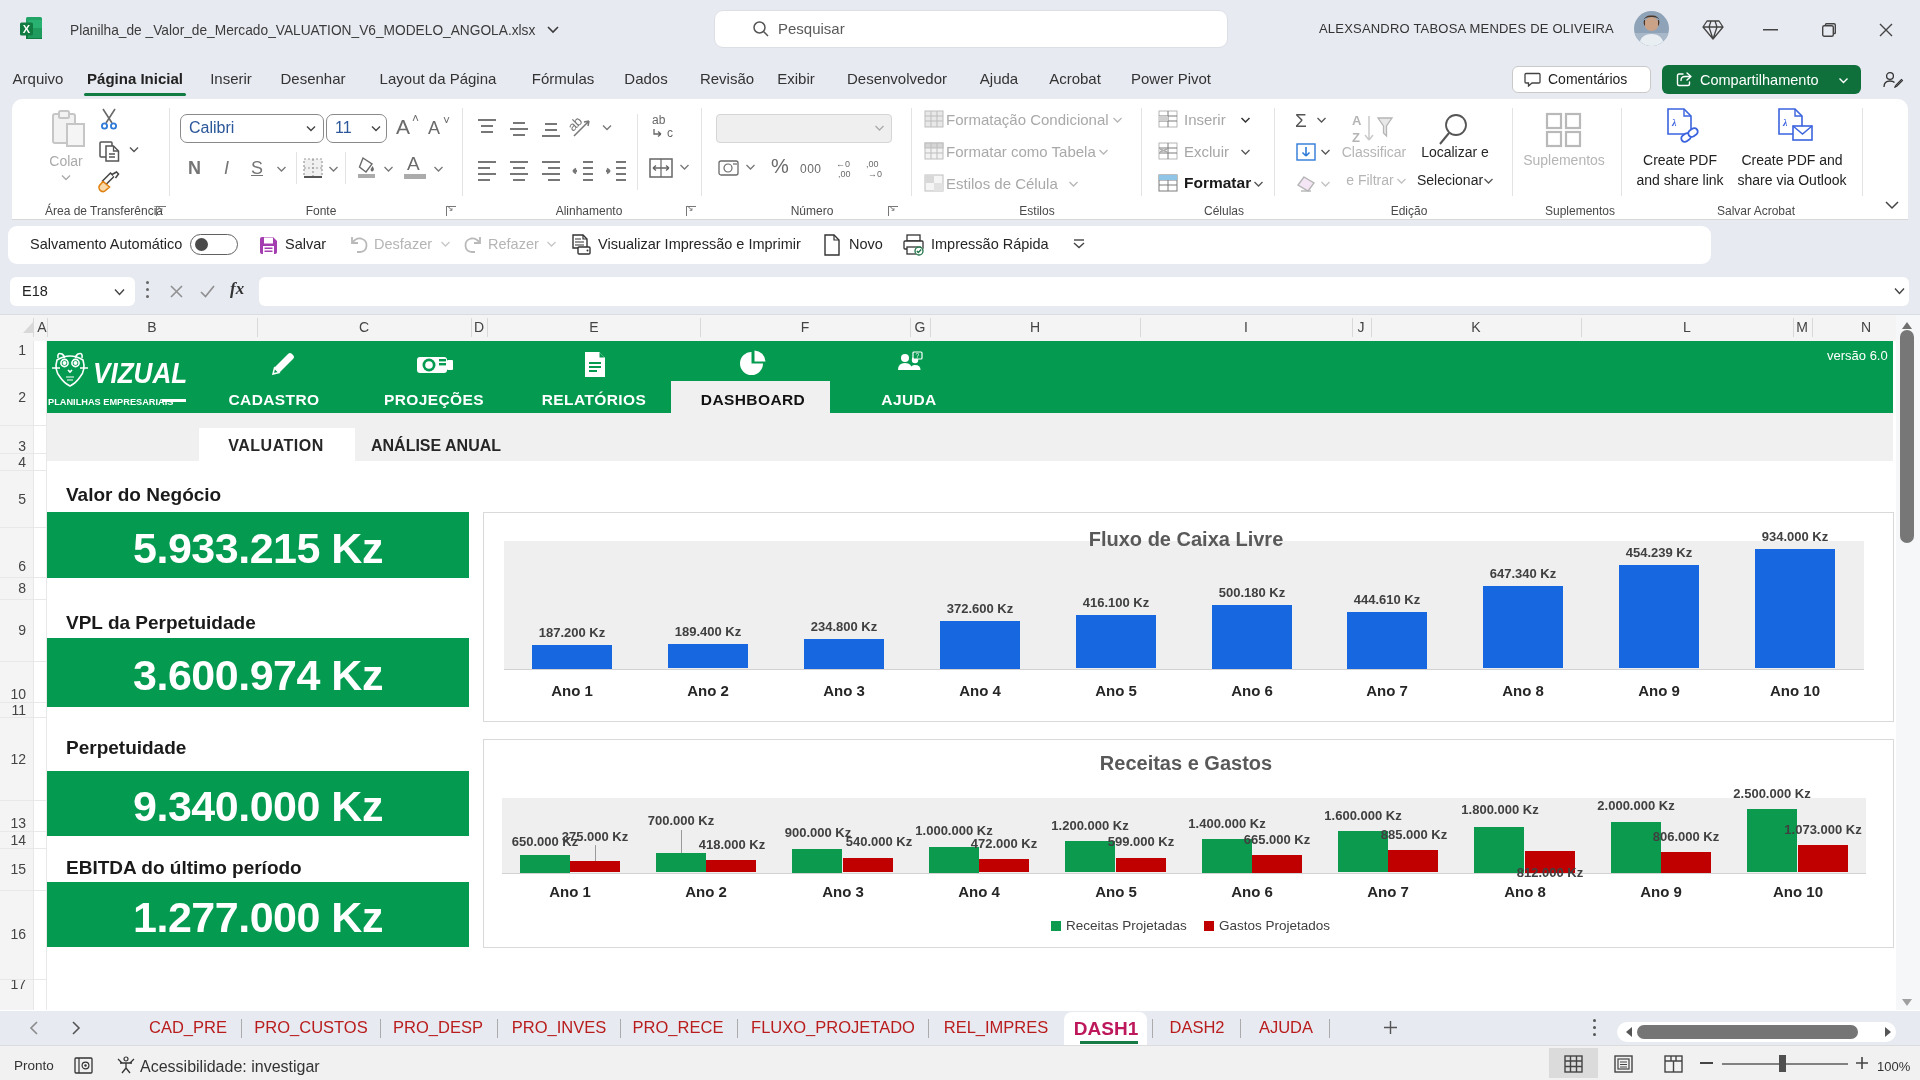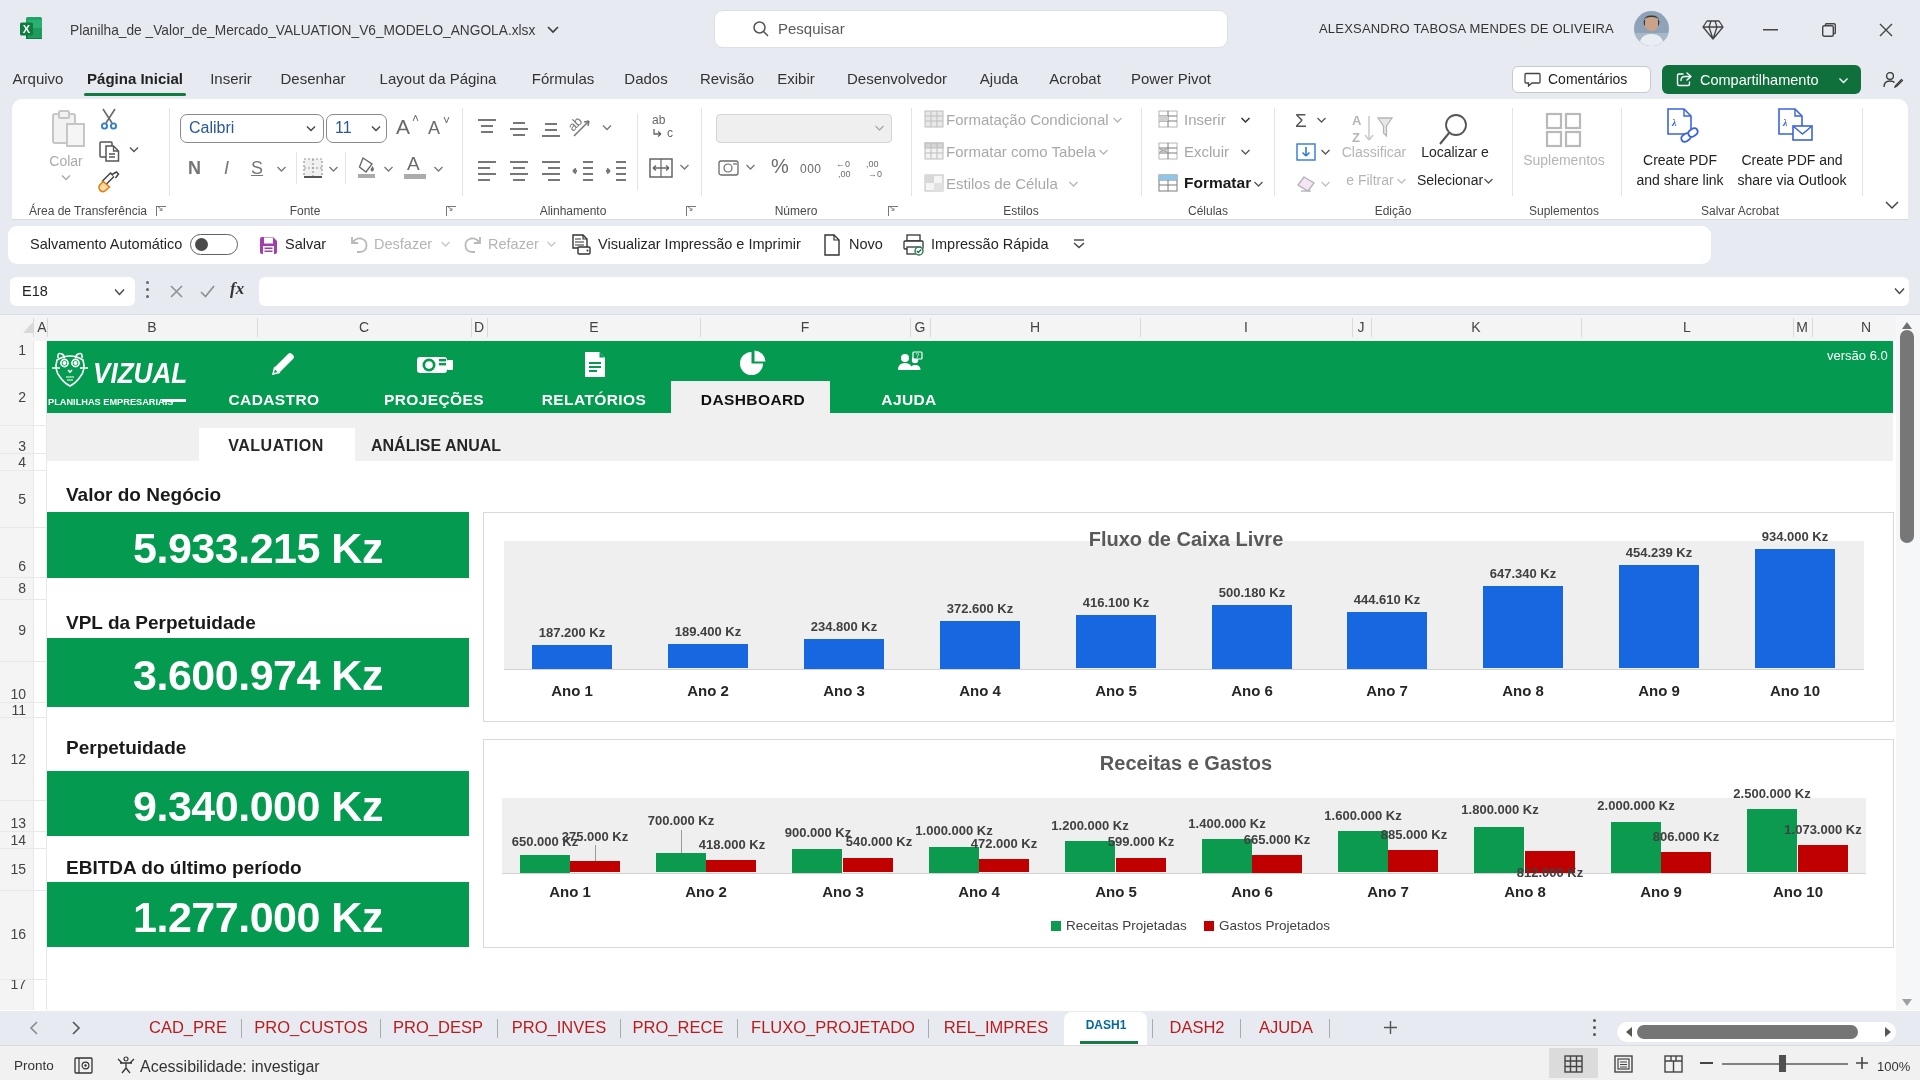--- a/index.html
+++ b/index.html
@@ -9,21 +9,21 @@
   
   #titlebar { left:0; top:0; width:1920px; height:62px; background:#E7EAF1; }
   #menurow { left:0; top:62px; width:1920px; height:38px; background:#E7EAF1; }
   #ribbon { left:12px; top:99px; width:1896px; height:121px; background:#fff; border-radius:10px 10px 0 0; border-bottom:1px solid #D8D8D8; }
   #ribbonband { left:0; top:99px; width:1920px; height:123px; background:#E7EAF1; z-index:-1; }
   #qatband { left:0; top:220px; width:1920px; height:50px; background:#E7EAF1; }
   #qat { left:8px; top:226px; width:1703px; height:38px; background:#fff; border-radius:9px; }
   #frow { left:0; top:270px; width:1920px; height:44px; background:#E7EAF1; }
   .menu-item { position:absolute; top:70px; font-size:15px; color:#333; transform:translateX(-50%); white-space:nowrap; }
   .gsep { position:absolute; top:108px; height:88px; width:1px; background:#E3E3E3; }
-  .glabel { position:absolute; top:204px; font-size:12px; color:#494949; transform:translateX(-50%); white-space:nowrap; }
+  .glabel { position:absolute; top:204px; font-size:12px; color:#494949; transform:translateX(-50%); white-space:nowrap;margin-left:16px; }
   .launcher { position:absolute; width:10px; height:10px; border-left:1px solid #777; border-top:1px solid #777; }
   .launcher:after { content:"↘"; position:absolute; left:-1px; top:-4px; font-size:9px; color:#777; }
   
   #colheads { left:0; top:314px; width:1920px; height:27px; background:#F4F4F4; border-top:1px solid #D8DCE3; }
   .colletter { position:absolute; top:319px; font-size:14px; color:#444; transform:translateX(-50%); }
   .colsep { position:absolute; top:318px; height:19px; width:1px; background:#D9D9D9; }
   #rowheads { left:0; top:341px; width:33px; height:669px; background:#F4F4F4; }
   .rownum { position:absolute; left:0px; width:26px; text-align:right; font-size:14px; color:#444; transform:translateY(-50%); }
   .rowsep { position:absolute; left:0; width:47px; height:1px; background:#E8E8E8; }
   
@@ -743,21 +743,21 @@
   </svg>
 <div class="sheettab" style="left:188px">CAD_PRE</div>
 <div class="sheettab" style="left:311px">PRO_CUSTOS</div>
 <div class="sheettab" style="left:438px">PRO_DESP</div>
 <div class="sheettab" style="left:559px">PRO_INVES</div>
 <div class="sheettab" style="left:678px">PRO_RECE</div>
 <div class="sheettab" style="left:833px">FLUXO_PROJETADO</div>
 <div class="sheettab" style="left:996px">REL_IMPRES</div>
 <div class="abs" style="left:1064px;top:1012px;width:83px;height:33px;background:#fff;border-radius:8px 8px 0 0;"></div>
 <div class="abs" style="left:1080px;top:1041px;width:58px;height:3px;background:#187A46;"></div>
-<div class="sheettab" style="left:1106px;font-weight:bold;color:#0369a1;font-size:12px;">DASH1</div>
+<div class="sheettab" style="left:1106px;font-weight:bold;color:#be185d;font-size:19px;">DASH1</div>
 <div class="sheettab" style="left:1197px">DASH2</div>
 <div class="sheettab" style="left:1286px">AJUDA</div>
 <svg class="abs" style="left:1383px;top:1020px" width="15" height="15" viewBox="0 0 15 15">
     <path d="M7.5 1 L7.5 14 M1 7.5 L14 7.5" stroke="#555" stroke-width="1.4"></path>
   </svg>
 <div class="tabsep" style="left:241px"></div>
 <div class="tabsep" style="left:380px"></div>
 <div class="tabsep" style="left:497px"></div>
 <div class="tabsep" style="left:620px"></div>
 <div class="tabsep" style="left:737px"></div>

